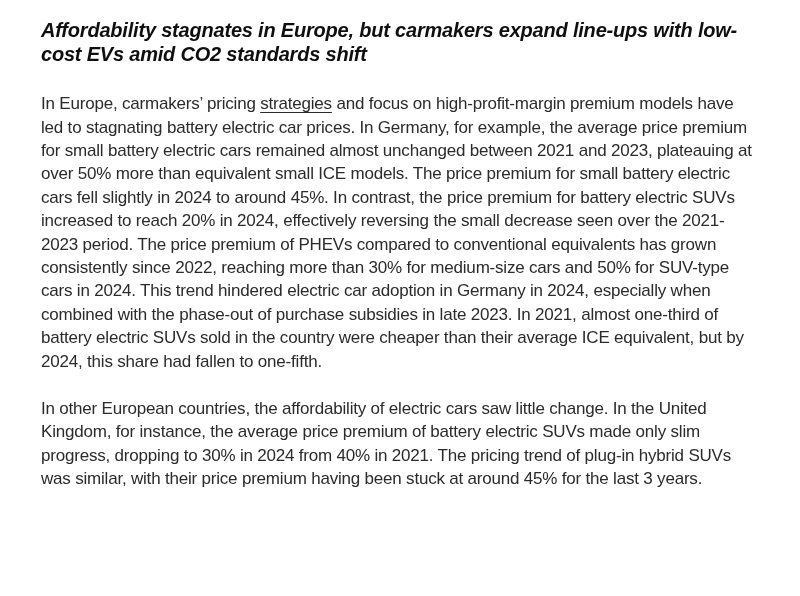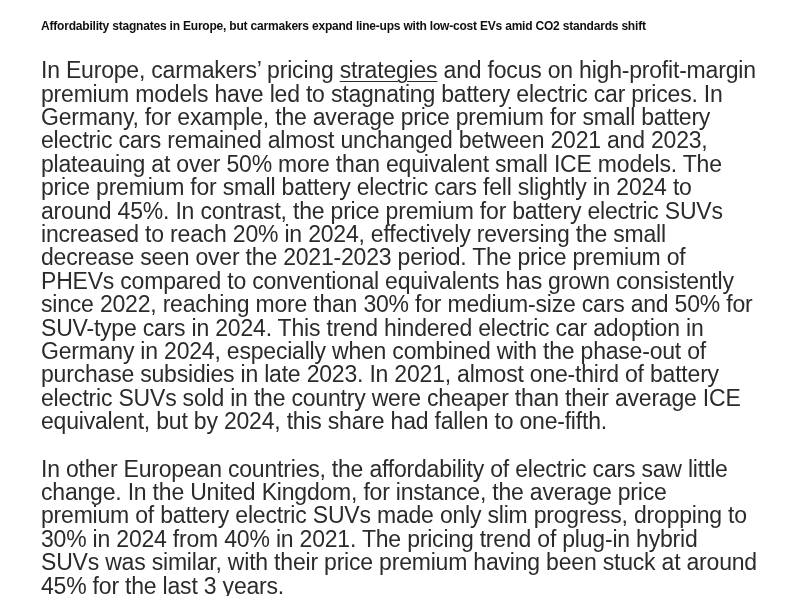--- a/index.html
+++ b/index.html
@@ -13,30 +13,31 @@
     height: 596px;
     box-sizing: border-box;
     background: #ffffff;
     padding: 19px 39px 0 41px;
     font-family: "Liberation Sans", sans-serif;
     overflow: hidden;
   }
   .heading {
     margin: 0 0 26px 0;
     max-width: 722px;
-    font-size: 12px;
+    font-size: 20px;
     line-height: 1.18;
     font-weight: 700;
     letter-spacing: -0.2px;
     color: #0f0f0f;
+    font-style: italic;
   }
   .body-paragraph {
     margin: 0 0 24px 0;
     max-width: 719px;
-    font-size: 23px;
+    font-size: 17px;
     line-height: 23.4px;
     font-weight: 400;
     letter-spacing: -0.2px;
     color: #2b2b2b;
     text-align: left;
   }
   .inline-link {
     color: inherit;
     text-decoration: underline;
     text-decoration-thickness: 1px;

